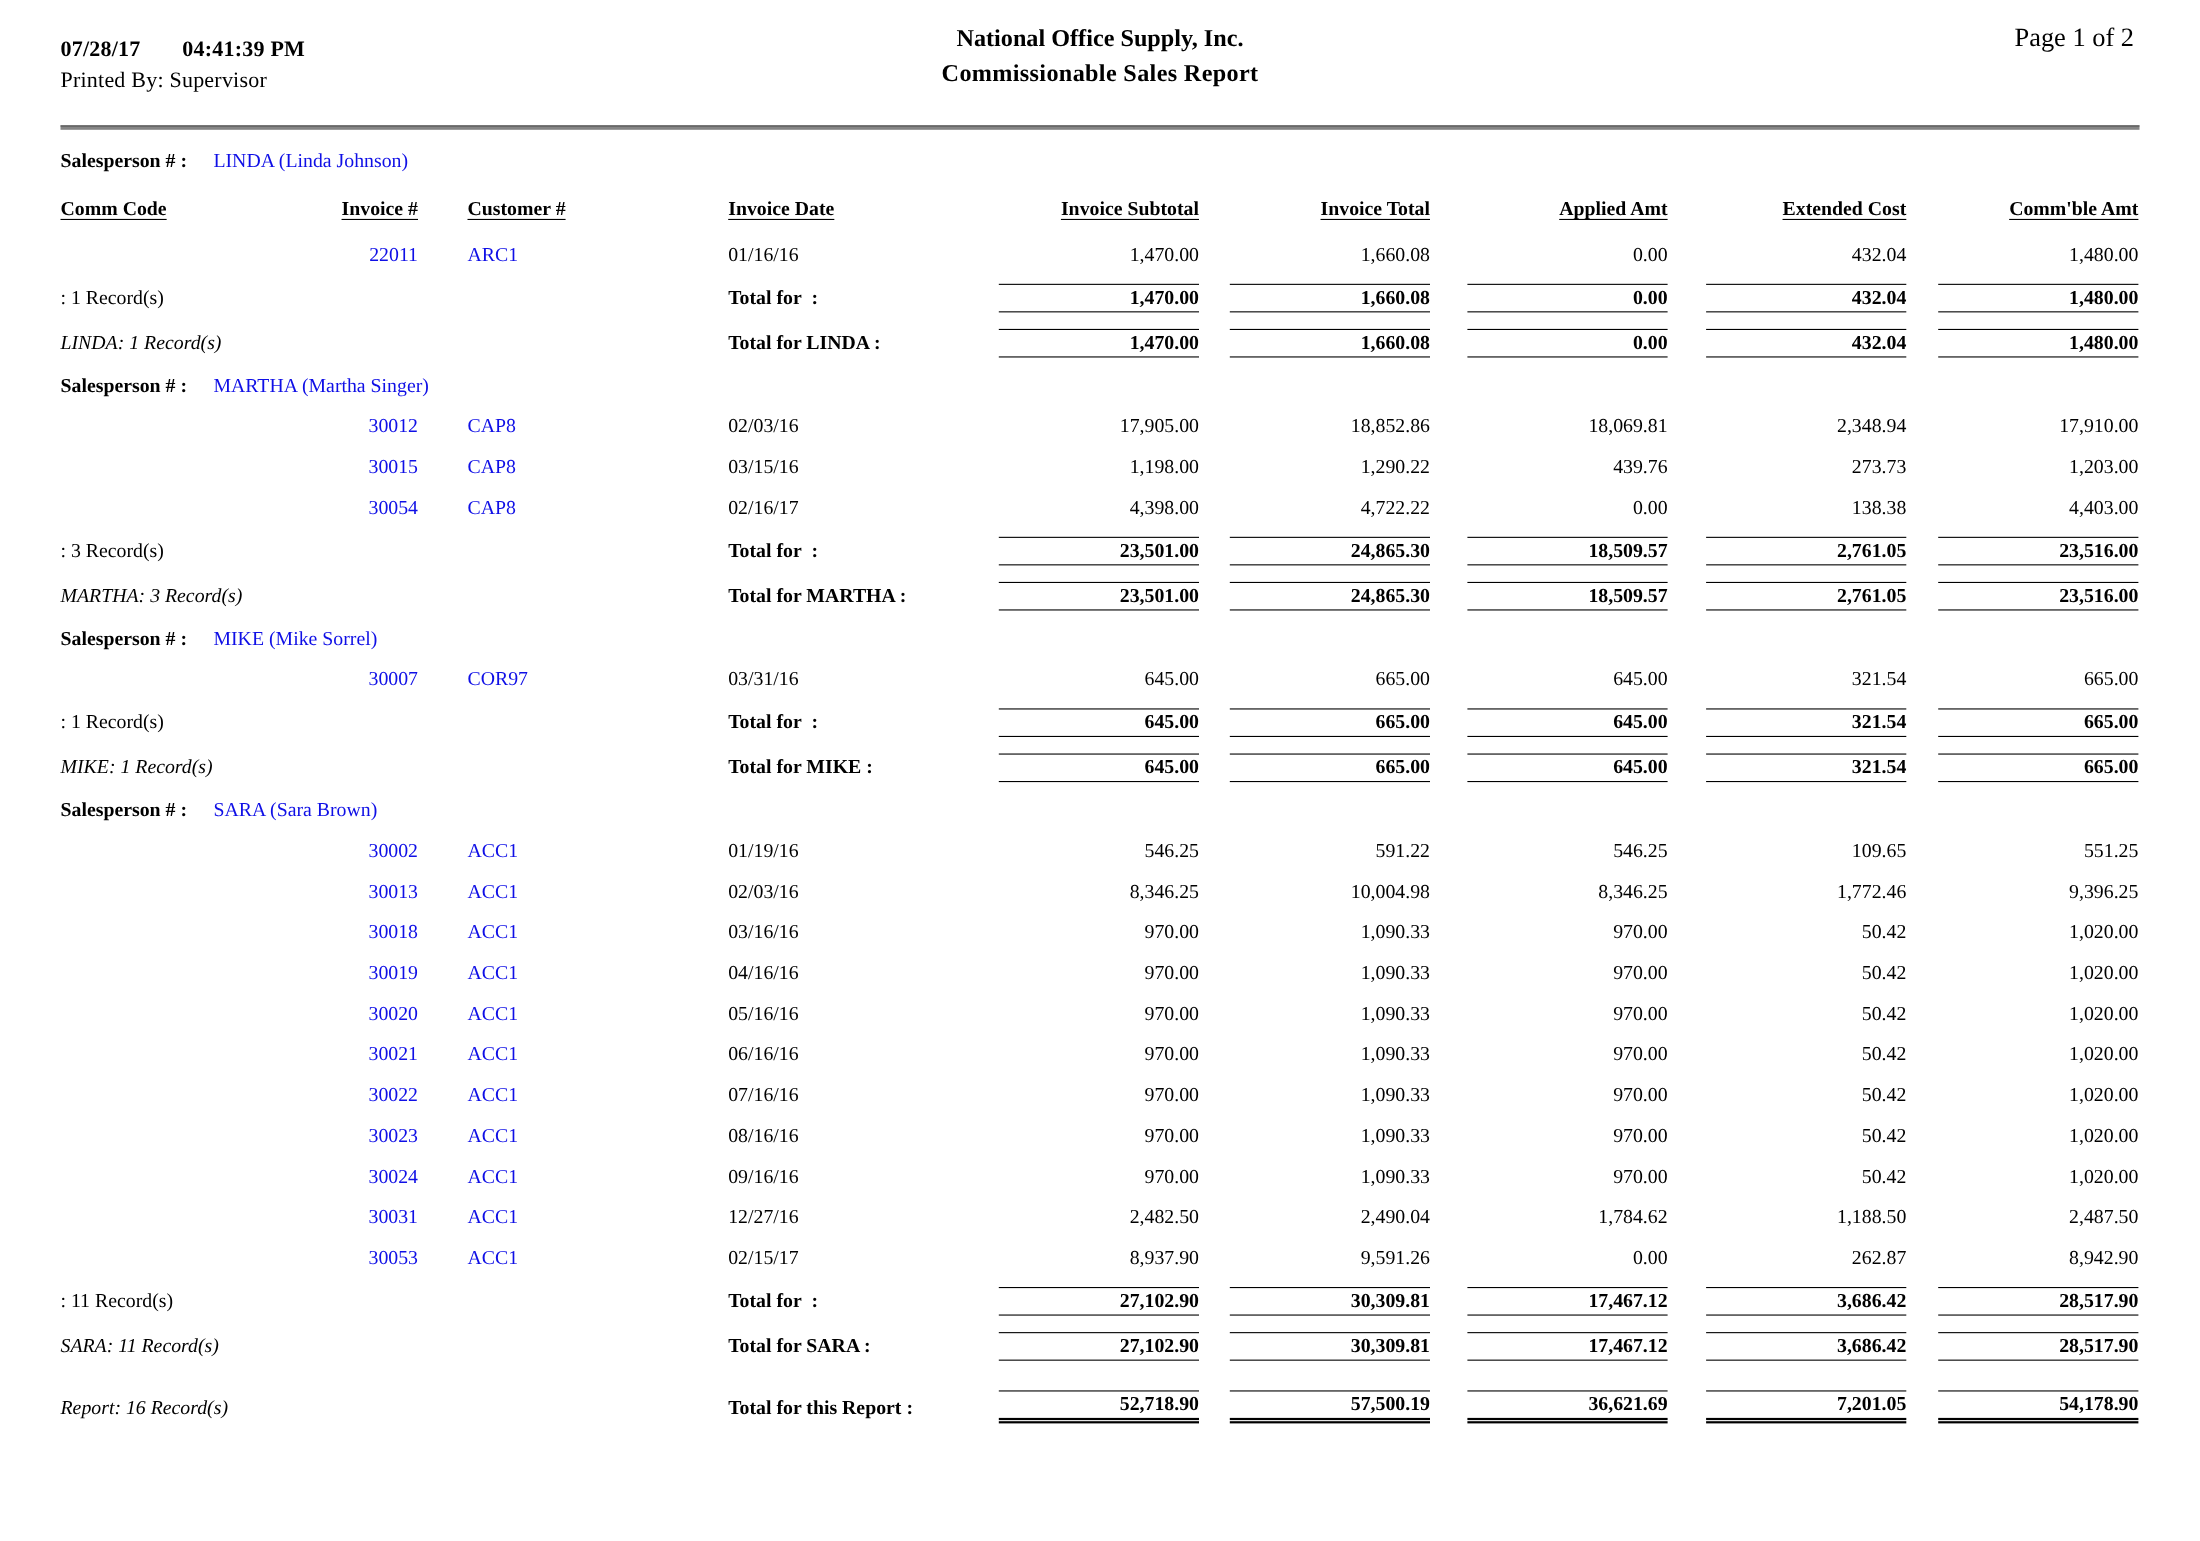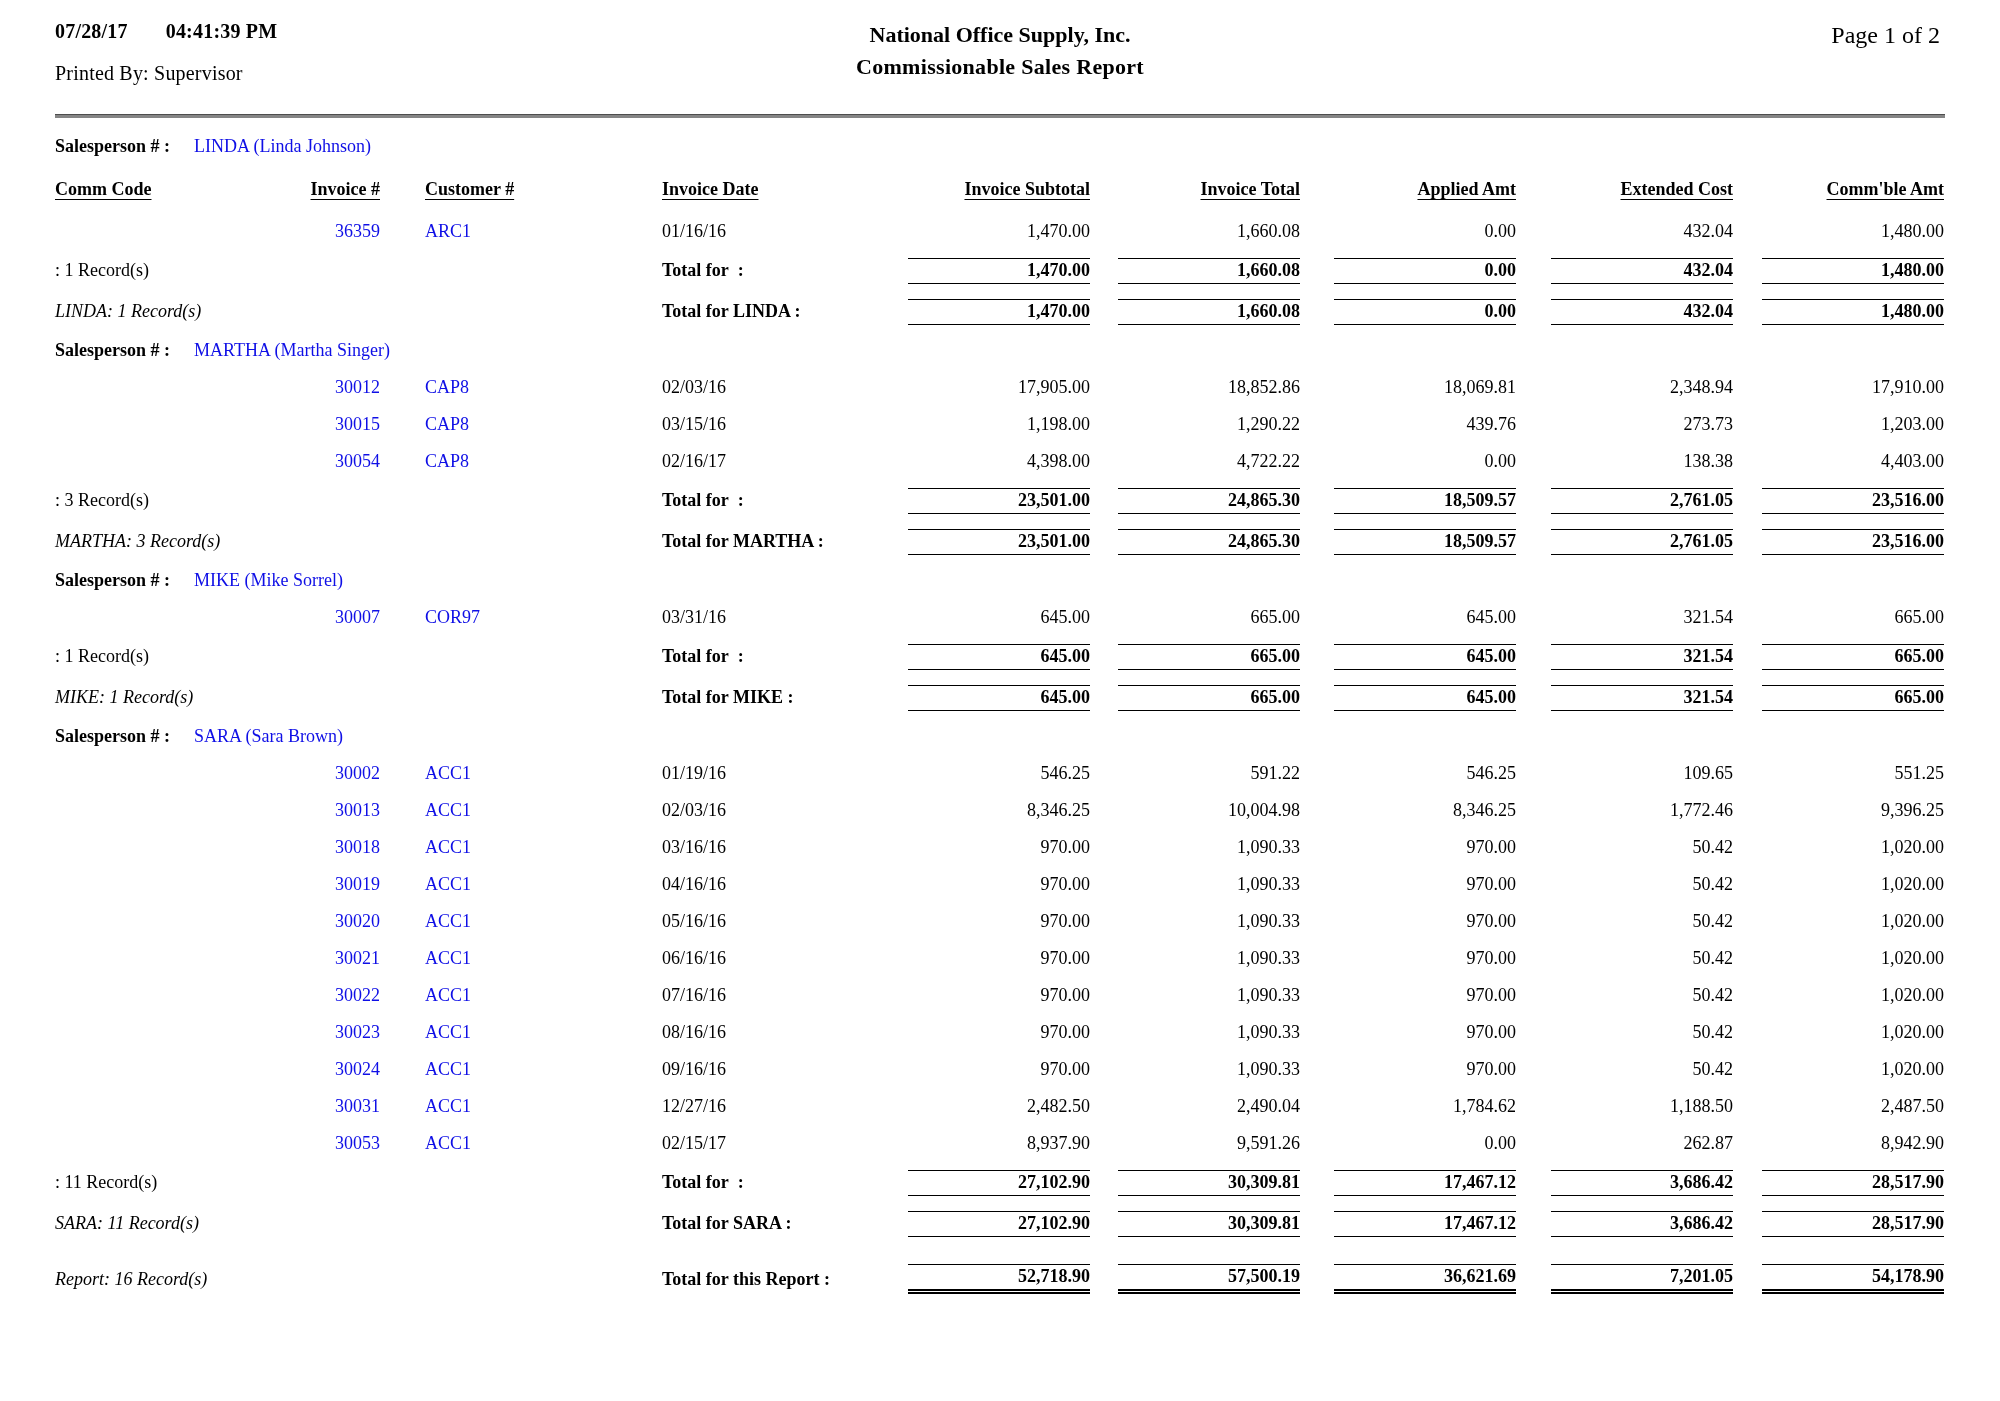--- a/index.html
+++ b/index.html
@@ -10,21 +10,21 @@
     background: #ffffff;
     overflow: hidden;
     font-family: "Liberation Serif", "DejaVu Serif", serif;
     color: var(--text, #000);
   }
   .page { padding-top: 16px; }
 
   
   .hdr { position: relative; height: 92px; }
   .hdr-datetime {
-    position: absolute; left: 55px; top: 4px;
+    position: absolute; left: 55px; top: 18px;
     font-size: 20px; font-weight: bold; letter-spacing: .2px;
   }
   .hdr-datetime .time { margin-left: 38px; }
   .hdr-printedby {
     position: absolute; left: 55px; top: 46px;
     font-size: 20px; letter-spacing: .2px;
   }
   .hdr-center { text-align: center; }
   .hdr-company { font-size: 22px; font-weight: bold; padding-top: 6px; }
   .hdr-title   { font-size: 22px; font-weight: bold; margin-top: 6px; letter-spacing: .3px; }
@@ -112,21 +112,21 @@
       <div class="c3 h">Customer #</div>
       <div class="c4 h">Invoice Date</div>
       <div class="cnum h">Invoice Subtotal</div>
       <div class="cnum h">Invoice Total</div>
       <div class="cnum h">Applied Amt</div>
       <div class="cnum h">Extended Cost</div>
       <div class="cnum h">Comm'ble Amt</div>
     </div>
       <div class="row">
         <div class="c1"></div>
-        <div class="c2 blue">36359</div>
+        <div class="c2 blue">22011</div>
         <div class="c3 blue">ARC1</div>
         <div class="c4">01/16/16</div>
         <div class="cnum">1,470.00</div>
         <div class="cnum">1,660.08</div>
         <div class="cnum">0.00</div>
         <div class="cnum">432.04</div>
         <div class="cnum">1,480.00</div>
       </div>
       <div class="row trow">
         <div class="span13">: 1 Record(s)</div>

